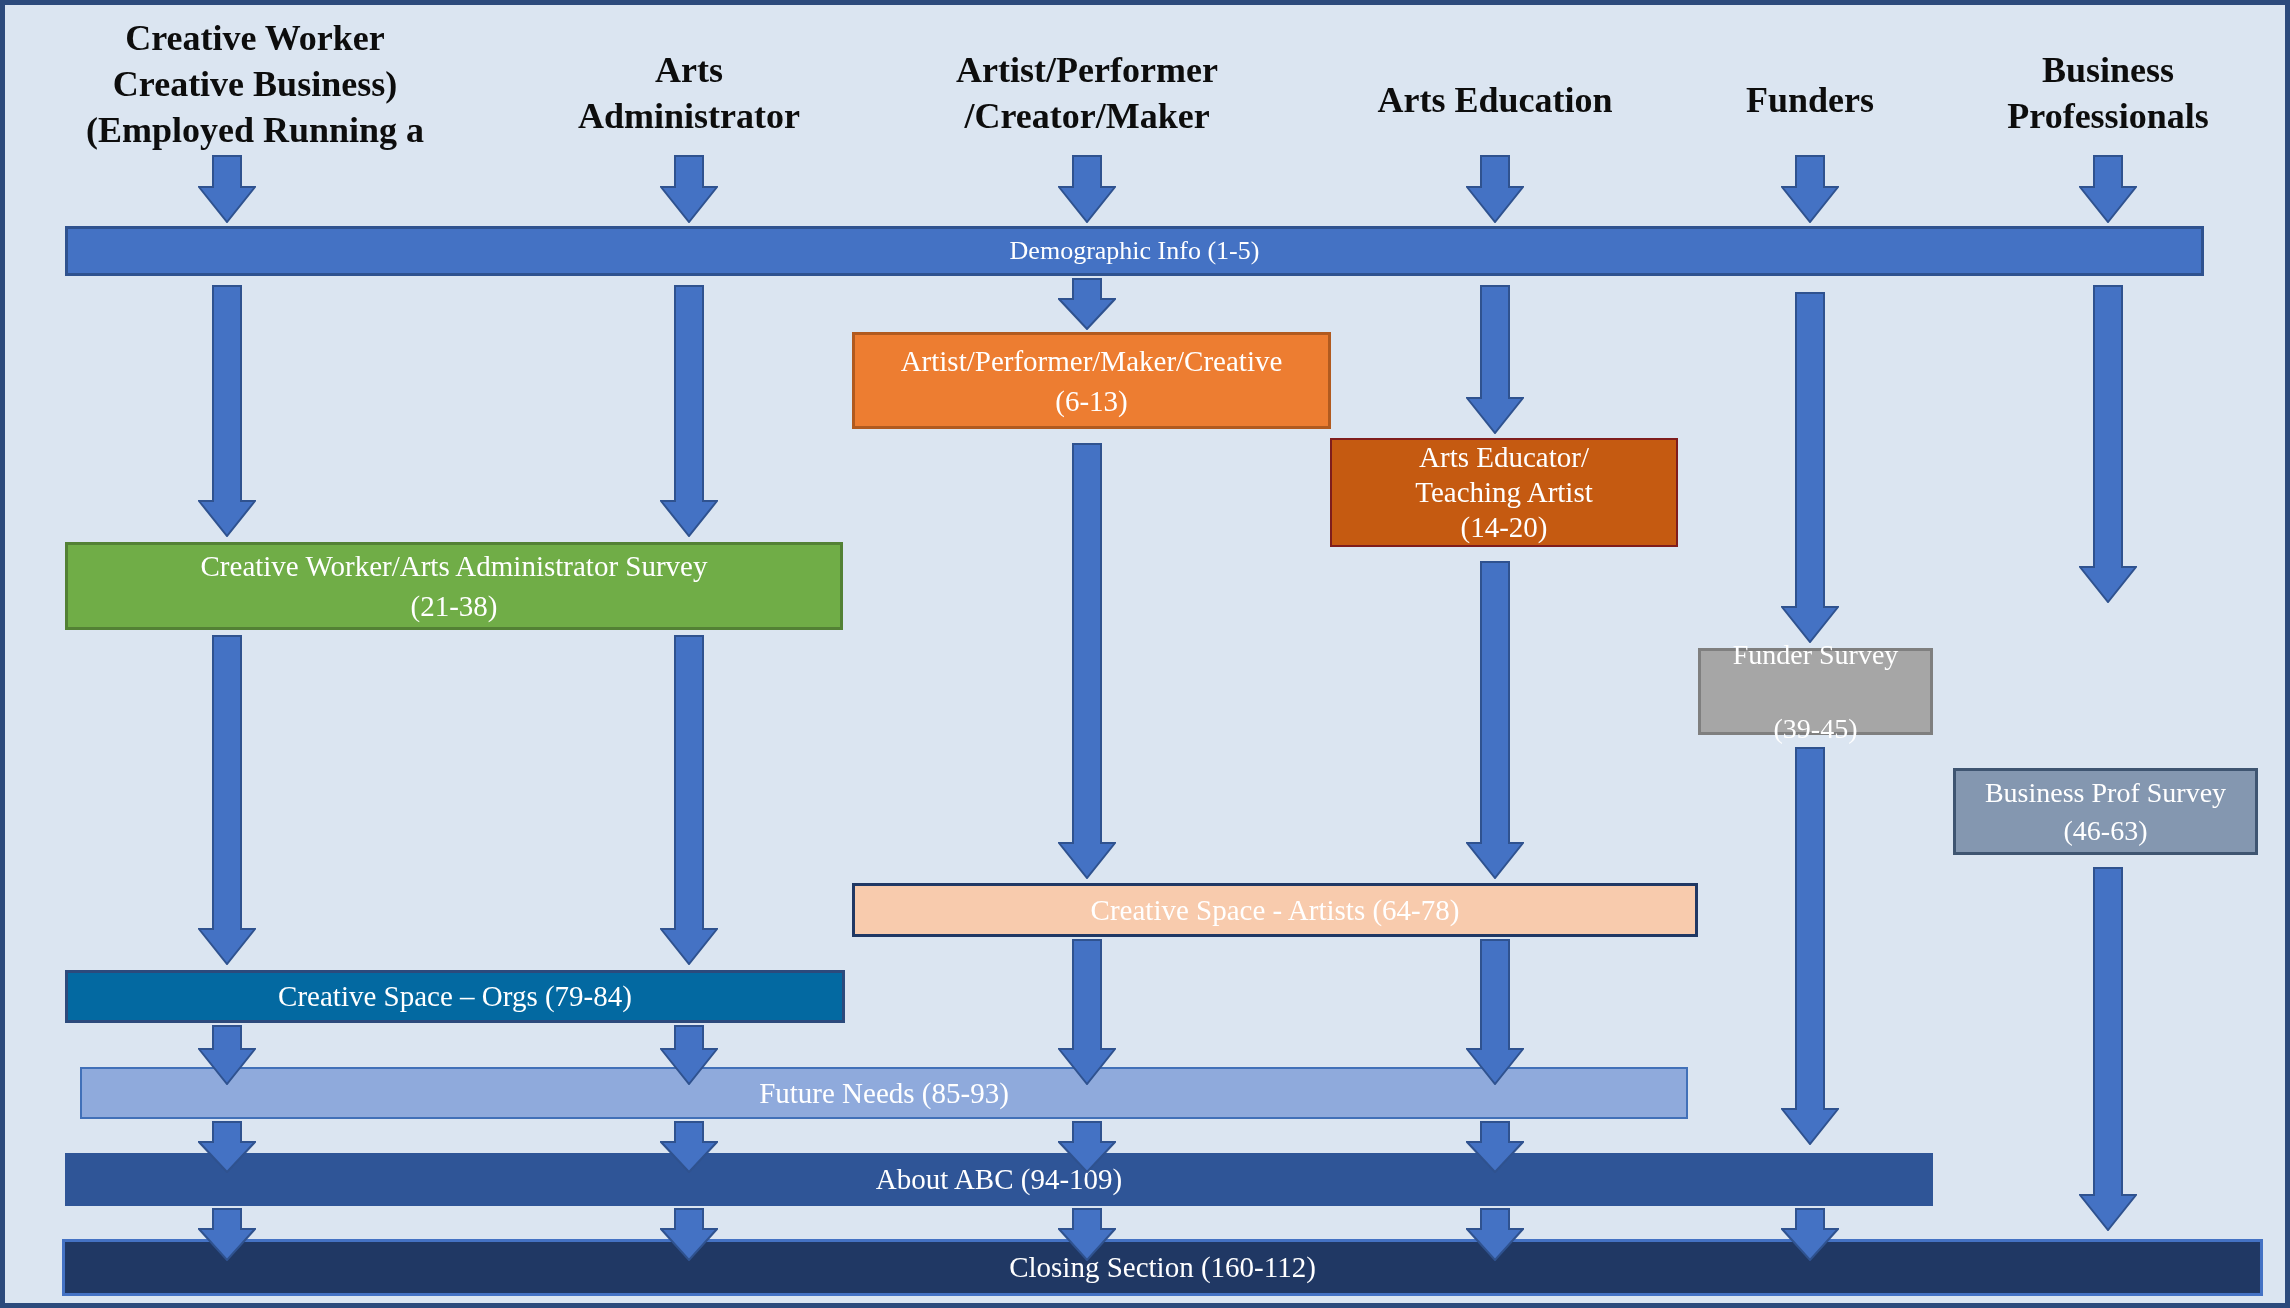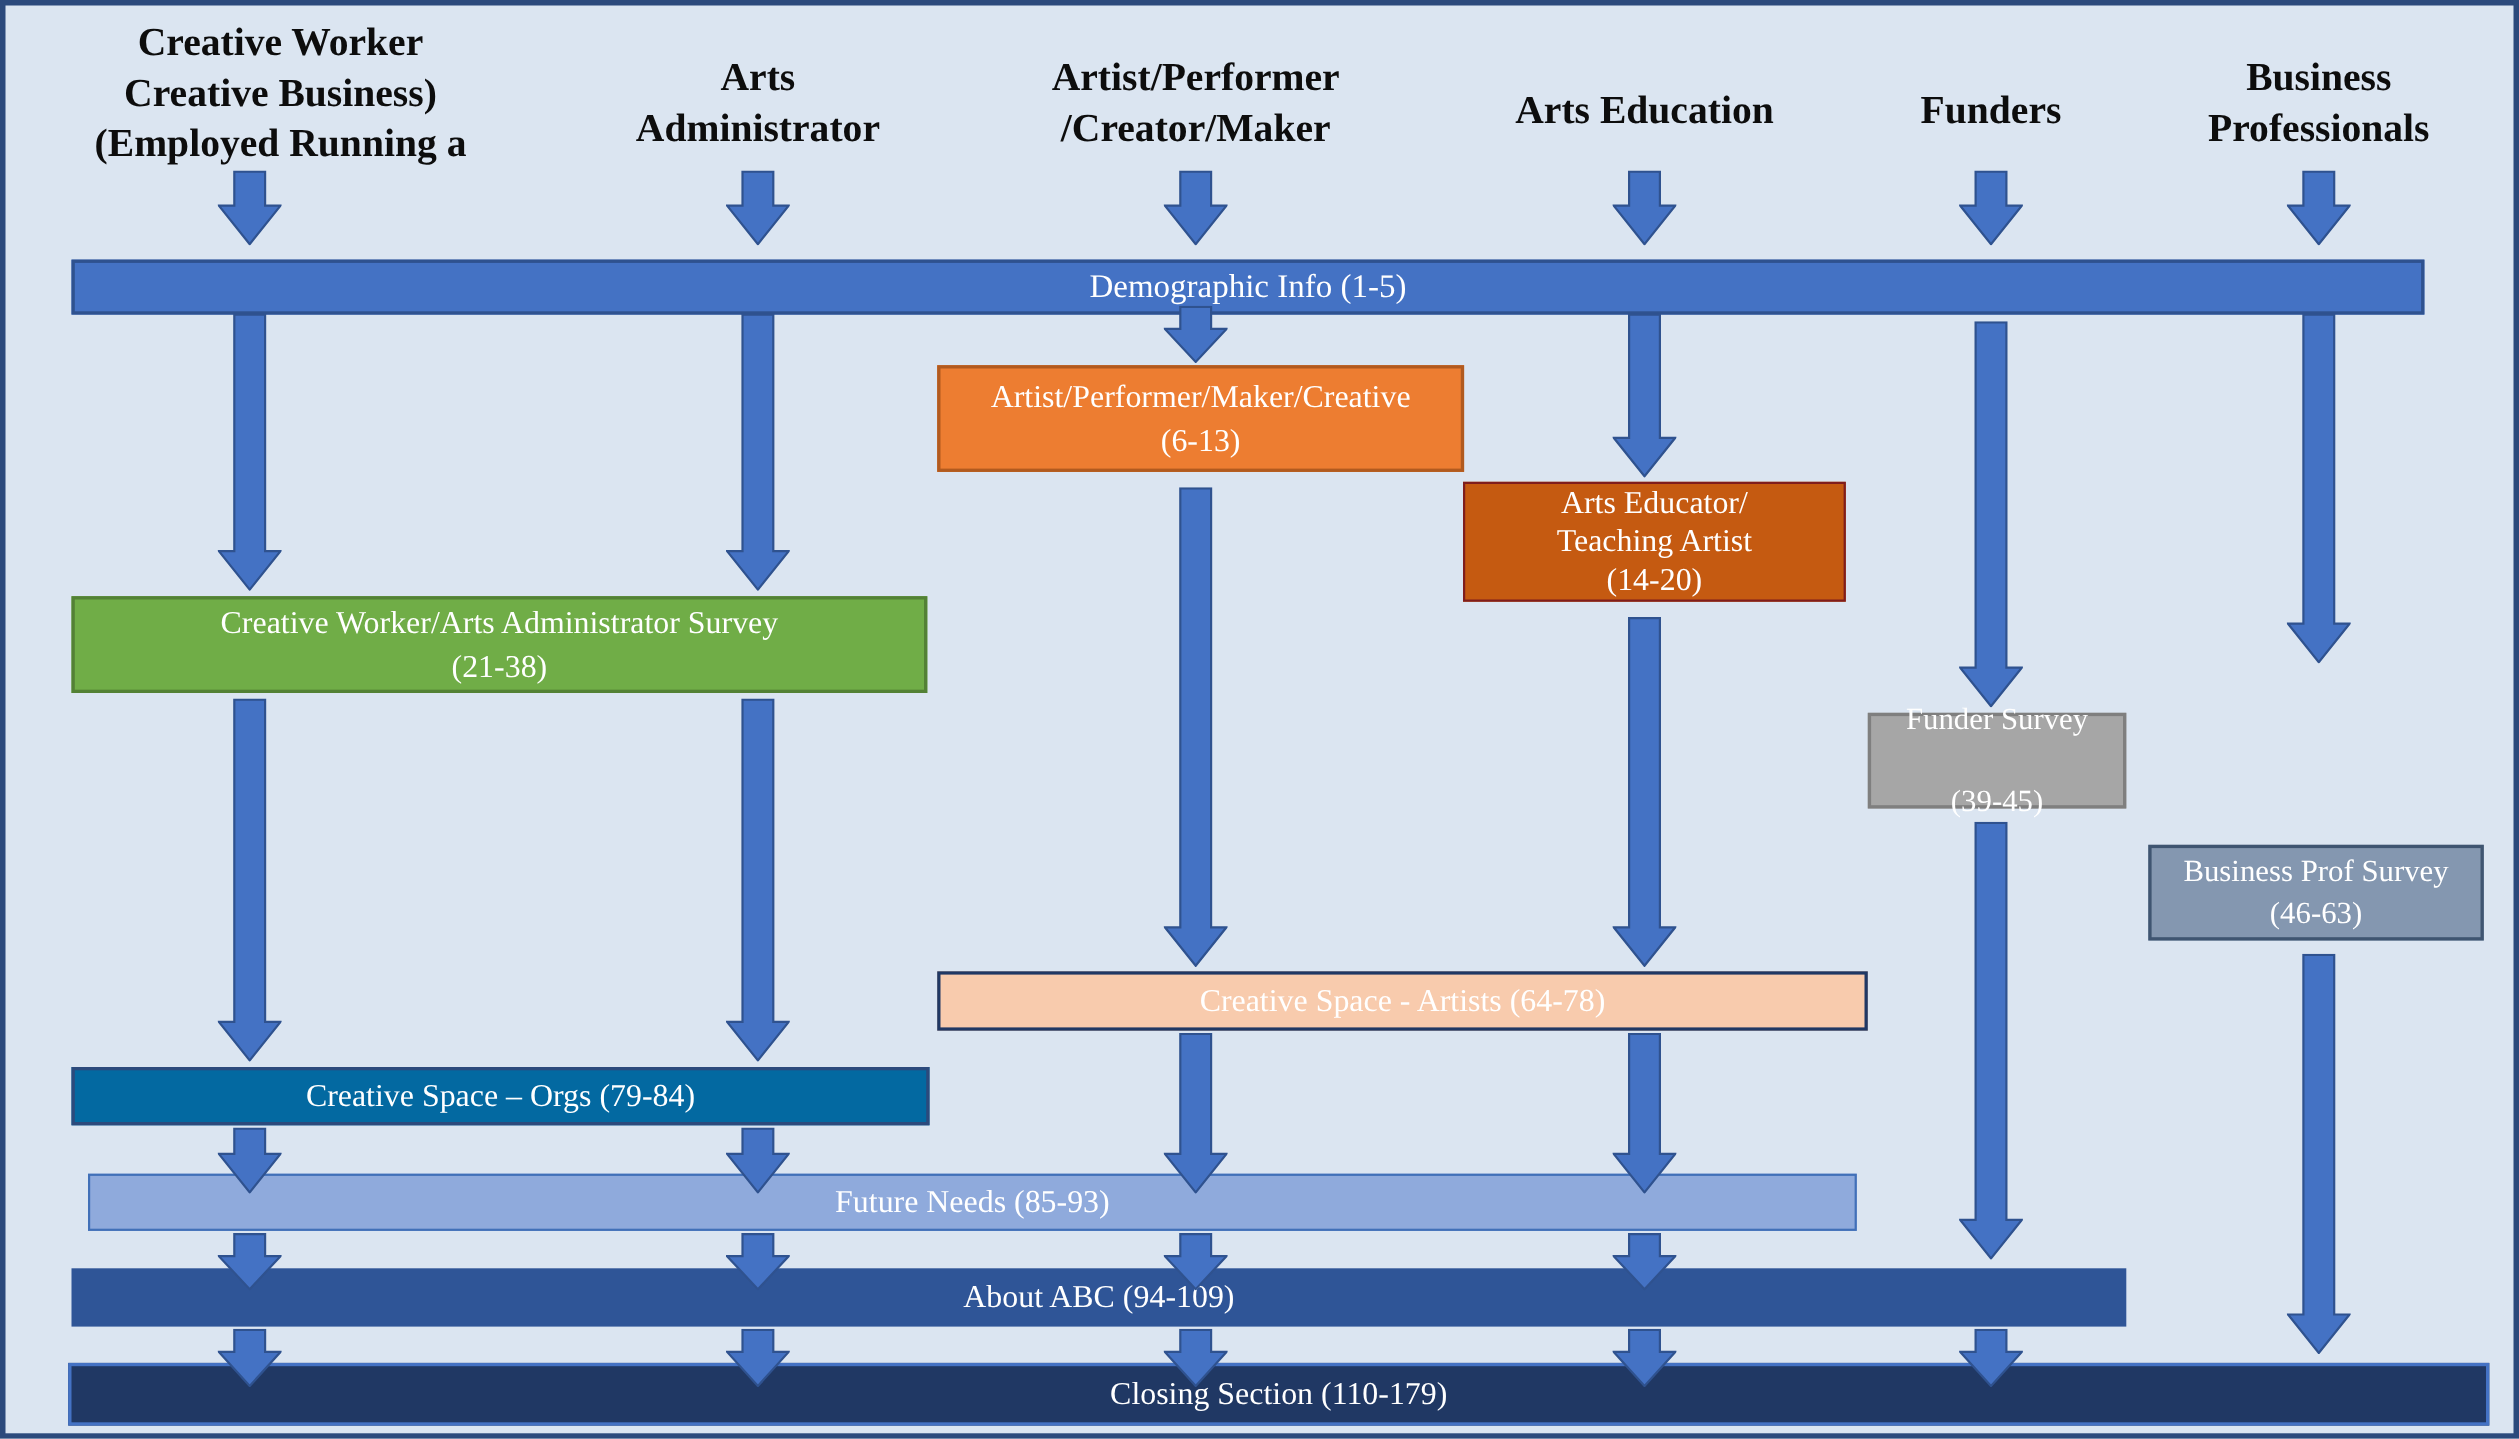--- a/index.html
+++ b/index.html
@@ -28,21 +28,21 @@
     display:flex;
     flex-direction:column;
     align-items:center;
     justify-content:center;
     text-align:center;
     color:#ffffff;
     font-family:"Liberation Serif", serif;
   }
   .node span{display:block;}
   
-  #demographic-bar{left:60px;top:231px;width:2139px;height:50px;background:#4472C4;border:3px solid #2F528F;font-size:30px;}
+  #demographic-bar{left:60px;top:221px;width:2139px;height:50px;background:#4472C4;border:3px solid #2F528F;font-size:26px;}
   #artist-maker-box{left:847px;top:327px;width:479px;height:97px;background:#ED7D31;border:3px solid #B15A1F;font-size:29px;line-height:40px;}
   #arts-educator-box{left:1325px;top:433px;width:348px;height:109px;background:#C55A11;border:2px solid #7f1d1d;font-size:29px;line-height:35px;}
   #cw-admin-survey-box{left:60px;top:537px;width:778px;height:88px;background:#70AD47;border:3px solid #538135;font-size:29px;line-height:40px;}
   #funder-survey-box{left:1693px;top:643px;width:235px;height:87px;background:#A6A6A6;border:3px solid #7F7F7F;font-size:28px;line-height:38px;gap:36px;}
   #business-survey-box{left:1948px;top:763px;width:305px;height:87px;background:#8497B0;border:3px solid #3F5571;font-size:28px;line-height:38px;text-align:right;}
   #cs-artists-bar{left:847px;top:878px;width:846px;height:54px;background:#F8CBAD;border:3px solid #203864;font-size:29px;}
   #cs-orgs-bar{left:60px;top:965px;width:780px;height:53px;background:#0369a1;border:3px solid #2c4a7c;font-size:29px;}
   #future-needs-bar{left:60px;top:1062px;width:1608px;height:52px;background:#8FAADC;border:2px solid #4170b8;font-size:29px;margin-left:15px;}
   #about-abc-bar{left:60px;top:1148px;width:1868px;height:53px;background:#2F5597;border:none;font-size:29px;}
   #closing-bar{left:57px;top:1234px;width:2201px;height:57px;background:#203864;border:3px solid #4472C4;font-size:29px;}
@@ -117,21 +117,21 @@
 
   <div class="node" id="future-needs-bar">
     <span>Future Needs (85-93)</span>
   </div>
 
   <div class="node" id="about-abc-bar">
     <span>About ABC (94-109)</span>
   </div>
 
   <div class="node" id="closing-bar">
-    <span>Closing Section (110-179)</span>
+    <span>Closing Section (160-112)</span>
   </div>
 
   <div id="arrow-layer">
       <svg class="arrow-svg" width="58" height="68" viewBox="0 0 58 68" style="left: 193px; top: 150px;">
         <path d="M 15 1 L 43 1 L 43 32 L 57 32 L 29 67 L 1 32 L 15 32 Z" fill="#4472C4" stroke="#2F528F" stroke-width="2" stroke-linejoin="miter"></path>
       </svg>
       <svg class="arrow-svg" width="58" height="68" viewBox="0 0 58 68" style="left: 655px; top: 150px;">
         <path d="M 15 1 L 43 1 L 43 32 L 57 32 L 29 67 L 1 32 L 15 32 Z" fill="#4472C4" stroke="#2F528F" stroke-width="2" stroke-linejoin="miter"></path>
       </svg>
       <svg class="arrow-svg" width="58" height="68" viewBox="0 0 58 68" style="left: 1053px; top: 150px;">

